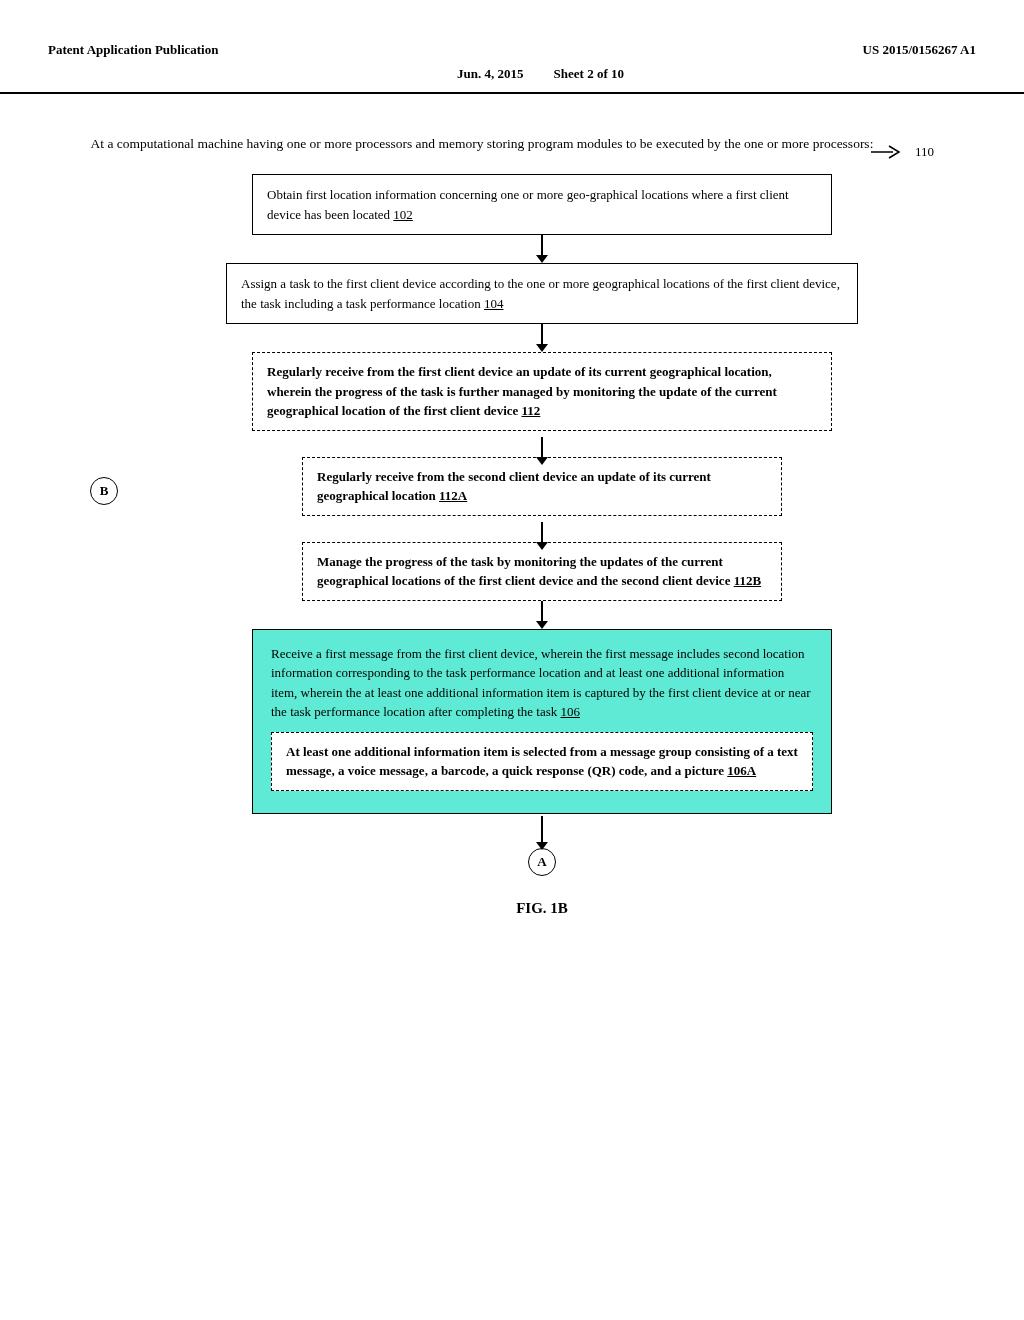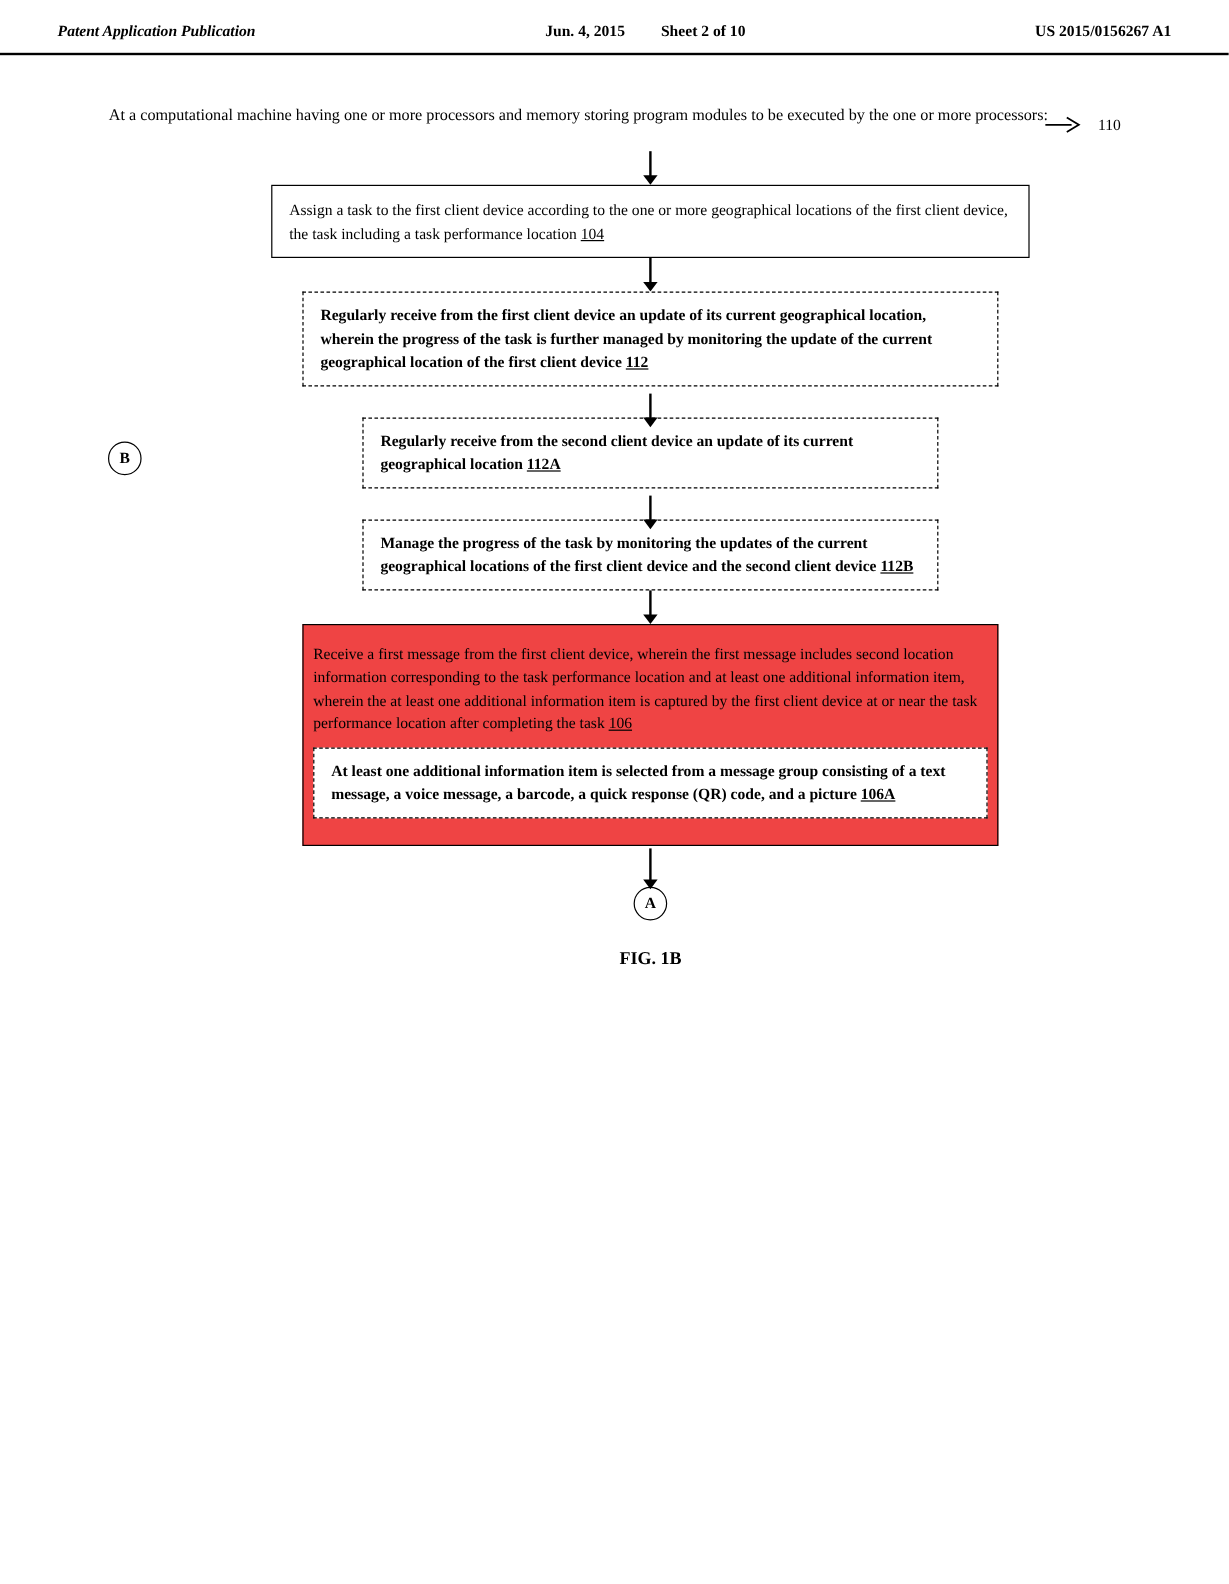--- a/index.html
+++ b/index.html
@@ -16,27 +16,27 @@
       display: flex;
       justify-content: space-between;
       align-items: center;
       padding: 18px 48px 10px 48px;
       border-bottom: 2px solid #000;
       font-size: 13px;
       font-weight: bold;
     }
 
     .header-left {
-      font-style: italic;
       font-weight: bold;
     }
 
     .header-center {
       display: flex;
       gap: 30px;
+      margin-top: 48px;
     }
 
     .header-right {
       font-weight: bold;
     }
 
     .main-content {
       padding: 40px 80px 40px 80px;
       position: relative;
     }
@@ -84,23 +84,23 @@
       padding: 9px 14px;
       font-size: 13px;
       line-height: 1.5;
       margin: 0 auto;
       background: #fff;
       font-weight: bold;
     }
 
     .outer-solid-box {
       border: 1.5px solid #000;
-      padding: 14px 8px;
-      margin: 0 auto;
-      background: #ef4444;
+      padding: 14px 18px;
+      margin: 0 auto;
+      background: #5eead4;
     }
 
     .ref-underline {
       text-decoration: underline;
     }
 
     .circle-label {
       width: 28px;
       height: 28px;
       border: 1.5px solid #000;
@@ -156,20 +156,23 @@
       <svg width="40" height="30">
         <line x1="0" y1="8" x2="22" y2="8" stroke="#000" stroke-width="1.5"></line>
         <path d="M18 2 L28 8 L18 14" fill="none" stroke="#000" stroke-width="1.5"></path>
       </svg>
       <span style="font-size:13px;">110</span>
     </div>
   </div>
 
   <div class="diagram-area">
 
+    <div class="solid-box" style="width:580px;">
+      <span>Obtain first location information concerning one or more geo-graphical locations where a first client device has been located</span> <span class="ref-underline">102</span>
+    </div>
 
     <div style="display:flex;justify-content:center;height:28px;position:relative;">
       <div class="arrow-down"></div>
     </div>
 
     <div class="solid-box" style="width:632px;">
       <span>Assign a task to the first client device according to the one or more geographical locations of the first client device, the task including a task performance location</span> <span class="ref-underline">104</span>
     </div>
 
     <div style="display:flex;justify-content:center;height:28px;position:relative;">

